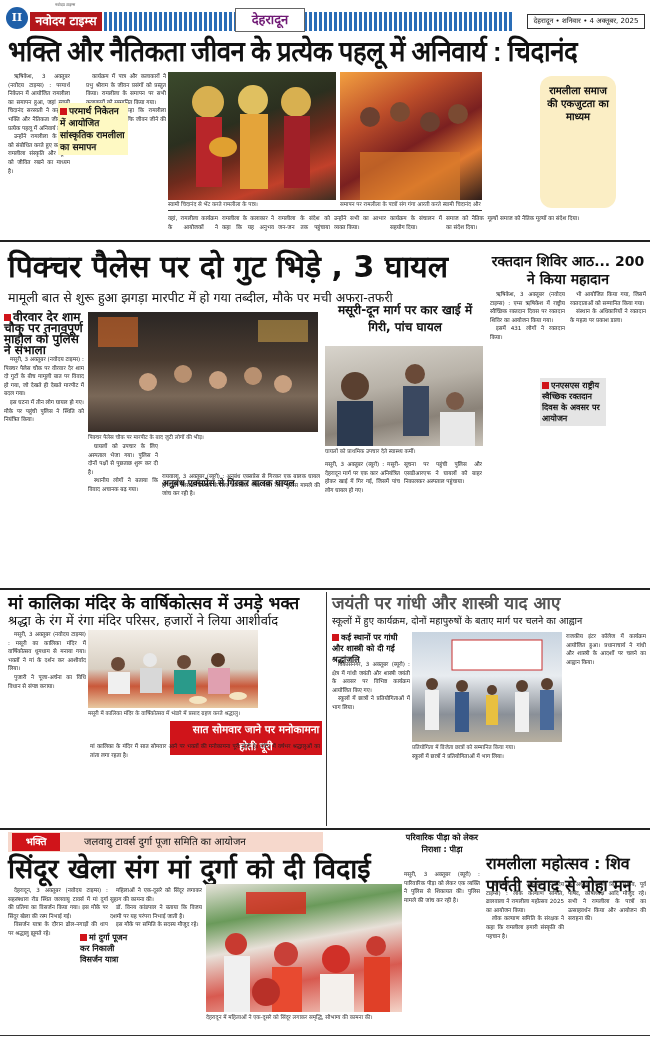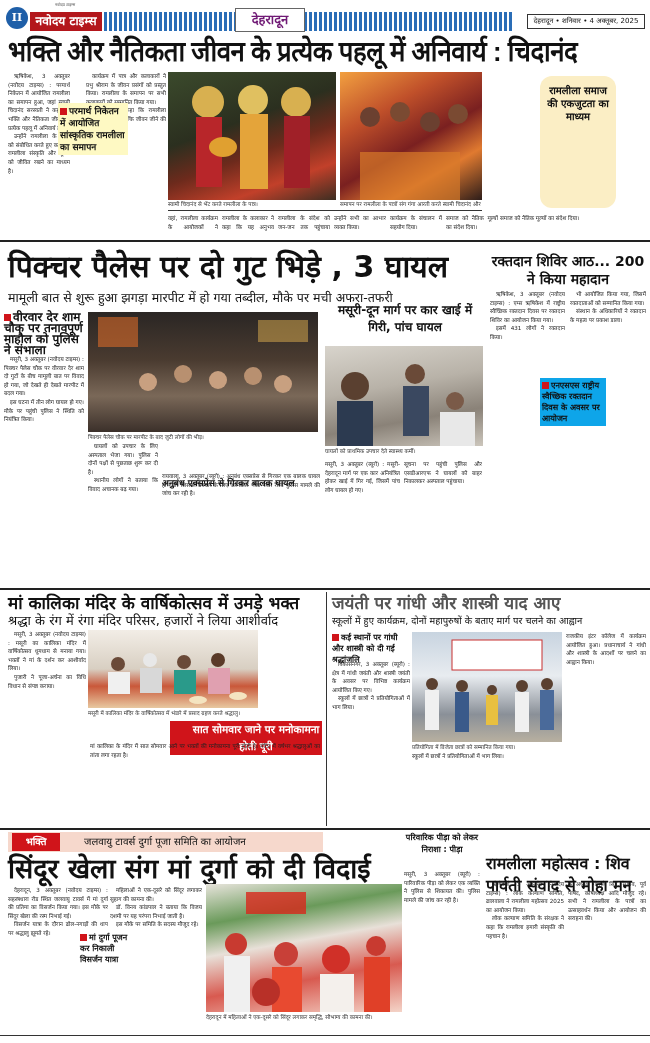--- a/index.html
+++ b/index.html
@@ -142,21 +142,21 @@
 
 <div class="abs" style="left:490px;top:252px;width:156px;font-size:14px;line-height:18px;font-weight:bold;text-align:center;">रक्तदान शिविर आठ... 200 ने किया महादान</div>
 <div class="abs col" style="left:490px;top:290px;width:75px;height:295px;">
   <p>ऋषिकेश, 3 अक्तूबर (नवोदय टाइम्स) : एम्स ऋषिकेश में राष्ट्रीय स्वैच्छिक रक्तदान दिवस पर रक्तदान शिविर का आयोजन किया गया।</p>
   <p>इसमें 431 लोगों ने रक्तदान किया।</p>
 </div>
 <div class="abs col" style="left:570px;top:290px;width:76px;height:295px;">
   <p>भी आयोजित किया गया, जिसमें रक्तदाताओं को सम्मानित किया गया।</p>
   <p>संस्थान के अधिकारियों ने रक्तदान के महत्व पर प्रकाश डाला।</p>
 </div>
-<div class="abs pullquote" style="left:540px;top:378px;width:66px;background:#0ea5e9;font-size:8px;line-height:11px;padding:2px;">
+<div class="abs pullquote" style="left:540px;top:378px;width:66px;background:#e5e5e5;font-size:8px;line-height:11px;padding:2px;">
   <span class="sq"></span><span>एनएसएस राष्ट्रीय स्वैच्छिक रक्तदान दिवस के अवसर पर आयोजन</span>
 </div>
 
 <div class="abs rule" style="left:0;top:588px;width:650px;height:2px;background:#222;"></div>
 
 <div class="abs" style="left:8px;top:592px;font-size:17px;line-height:22px;font-weight:bold;white-space:nowrap;">मां कालिका मंदिर के वार्षिकोत्सव में उमड़े भक्त</div>
 <div class="abs" style="left:8px;top:614px;font-size:13px;line-height:14px;white-space:nowrap;">श्रद्धा के रंग में रंगा मंदिर परिसर, हजारों ने लिया आशीर्वाद</div>
 <div class="abs col" style="left:8px;top:630px;width:78px;height:110px;">
   <p>मसूरी, 3 अक्तूबर (नवोदय टाइम्स) : मसूरी का कालिका मंदिर में वार्षिकोत्सव धूमधाम से मनाया गया। भक्तों ने मां के दर्शन कर आशीर्वाद लिया।</p>
   <p>पुजारी ने पूजा-अर्चना का विधि विधान से संपन्न कराया।</p>

